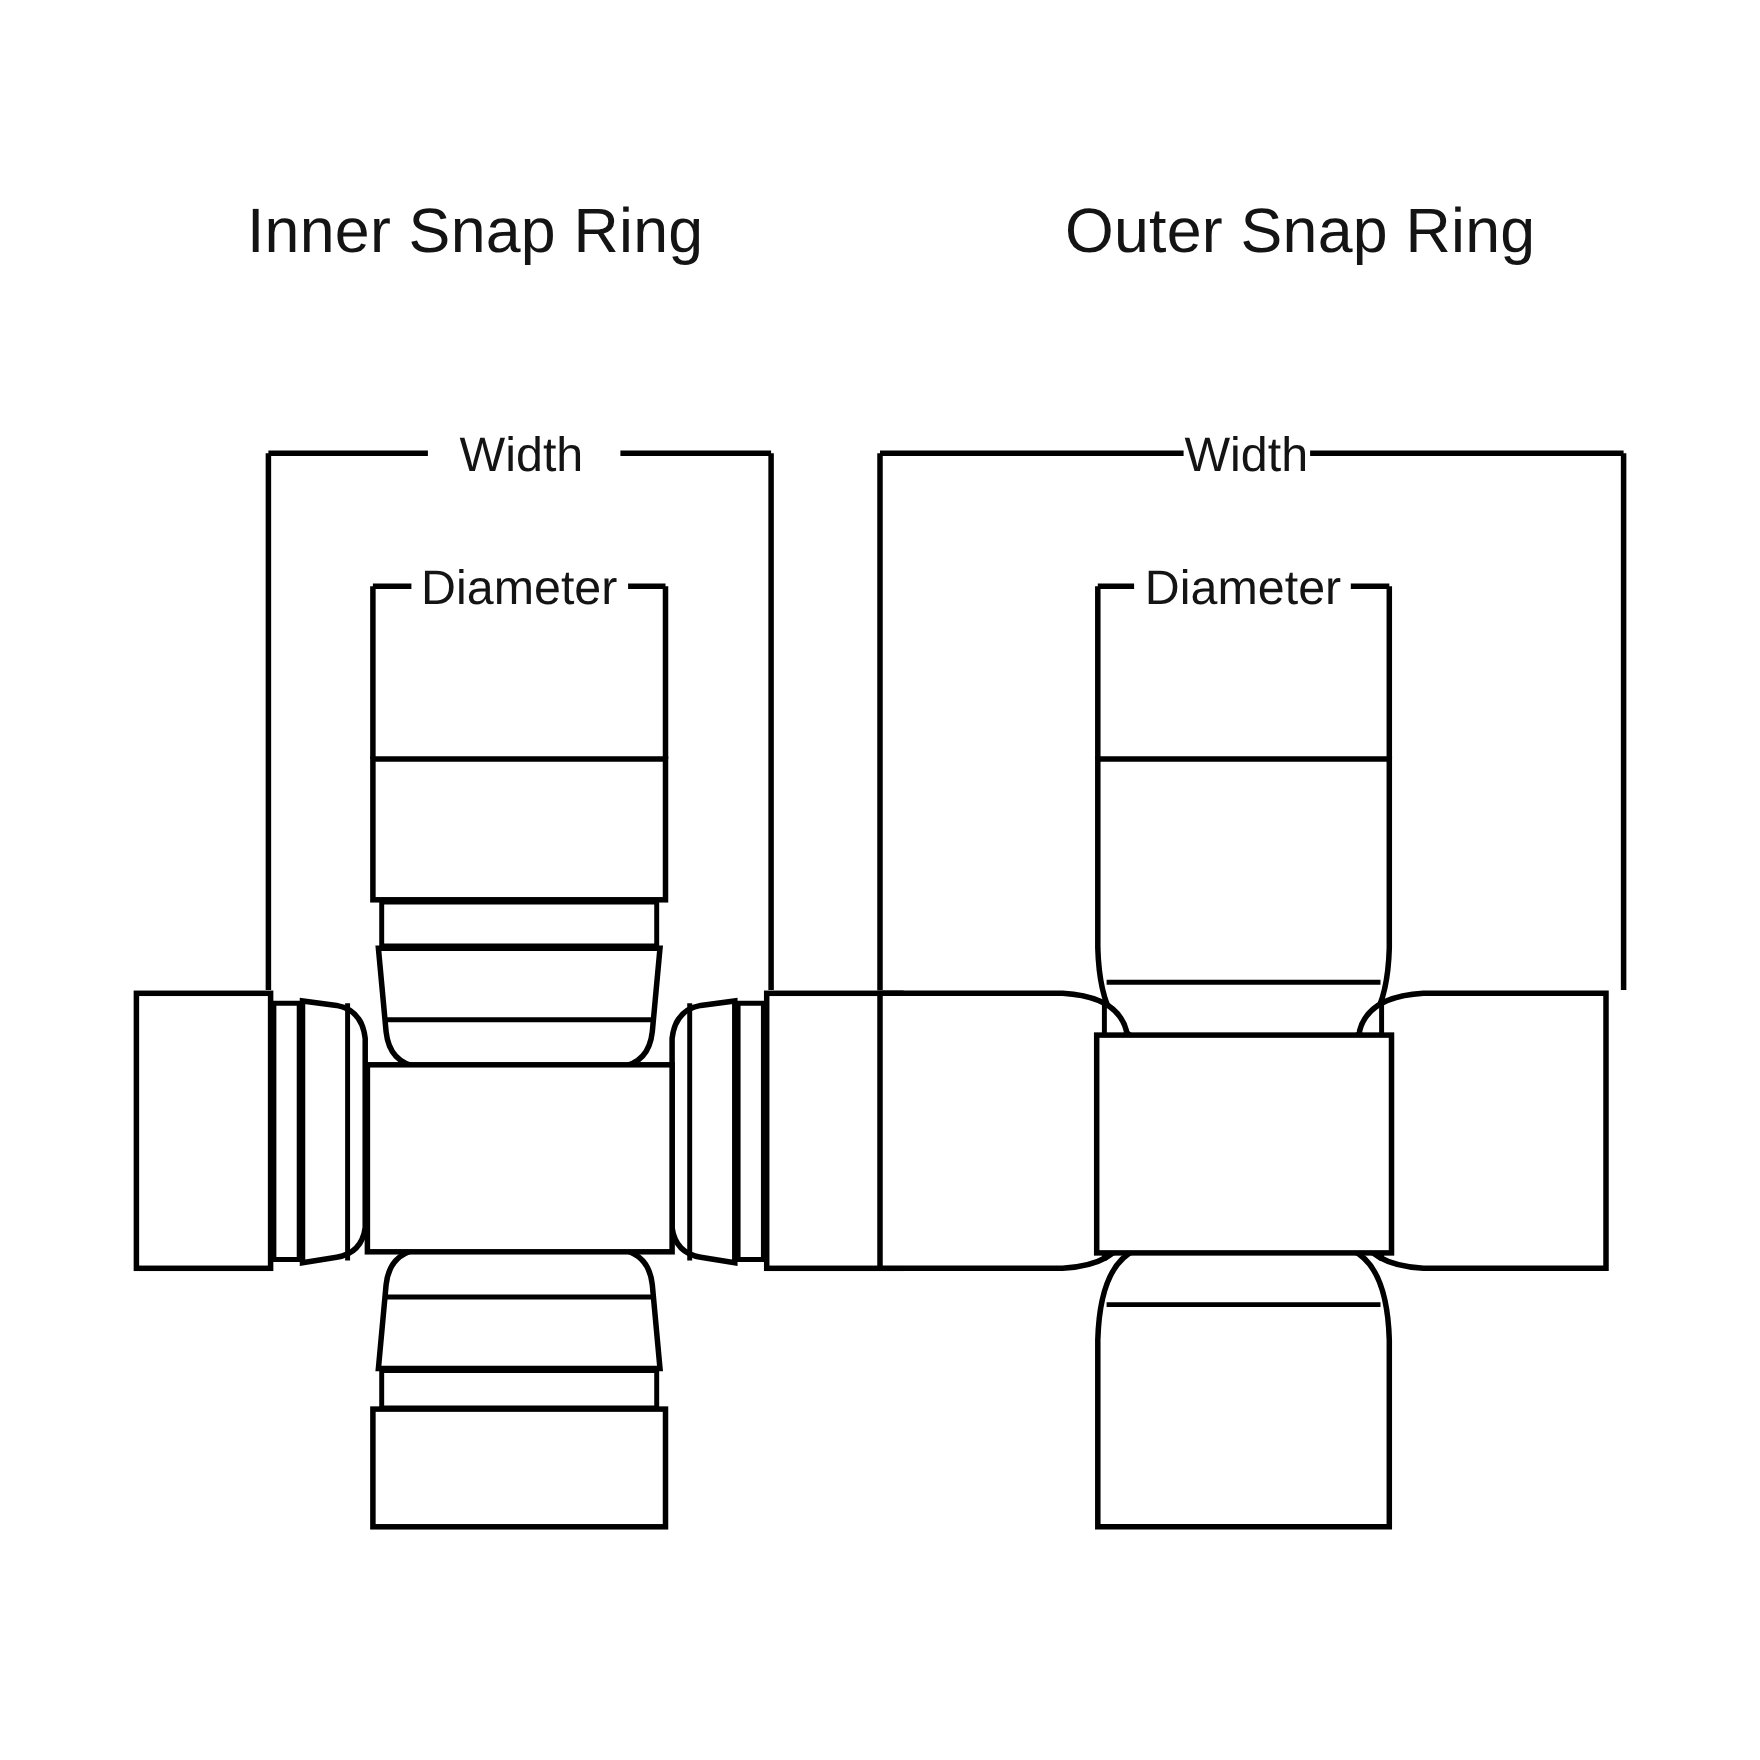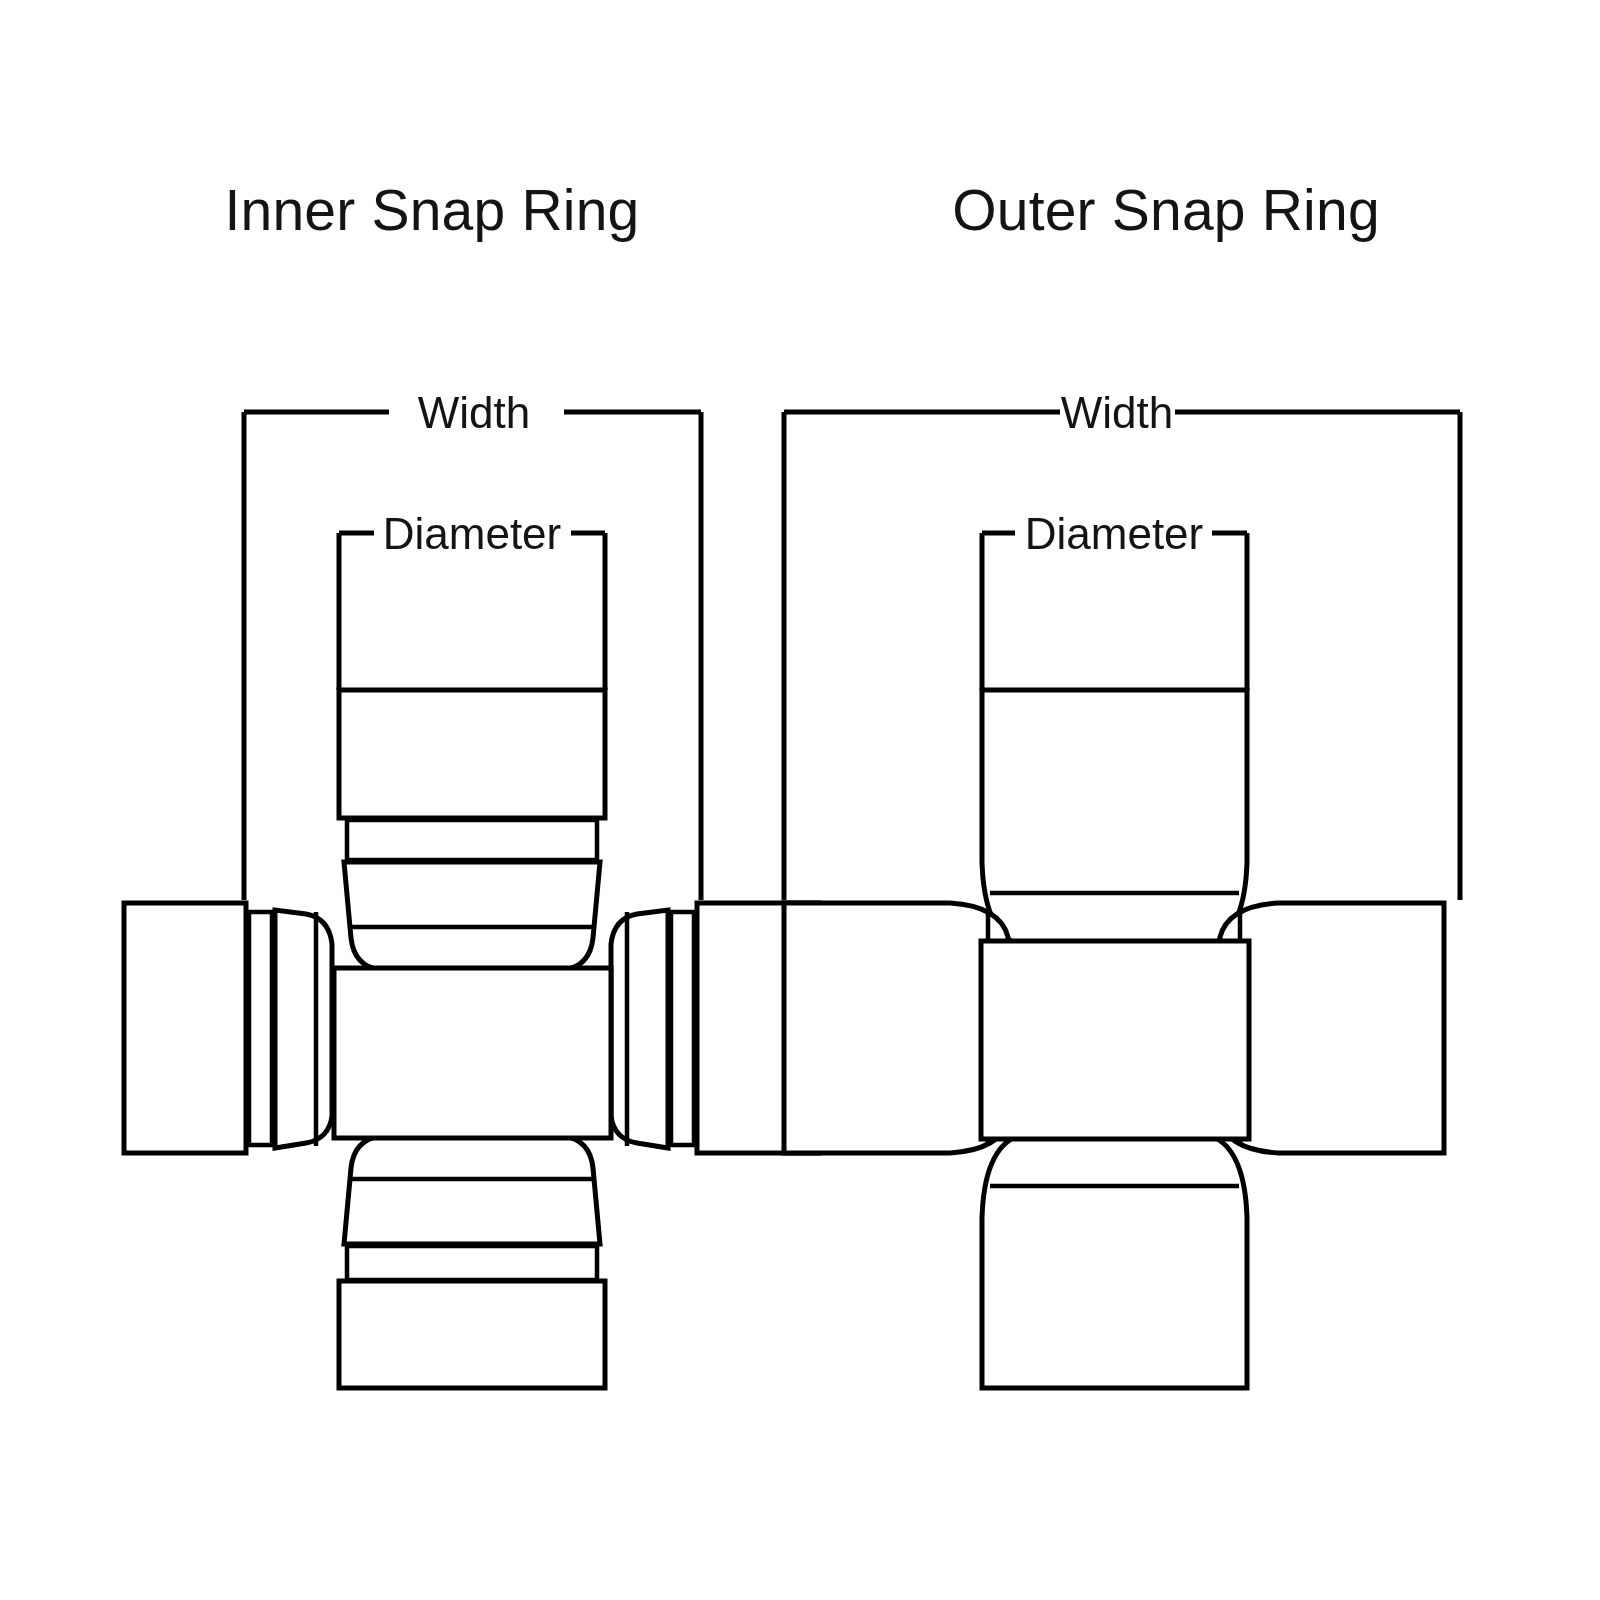--- a/index.html
+++ b/index.html
@@ -19,21 +19,21 @@
     width: 1600px;
     height: 1600px;
     background: #ffffff;
   }
   .panel {
     position: absolute;
     top: 0;
     height: 1600px;
   }
   #panel-inner { left: 12px;   width: 800px; margin-left: 32px; }
-  #panel-outer { left: 760px; width: 800px; }
+  #panel-outer { left: 776px; width: 800px; }
 
   .panel-title {
     position: absolute;
     top: 182px;
     width: 100%;
     text-align: center;
     font-size: 57px;
     font-weight: 400;
     letter-spacing: 0.2px;
     line-height: 1.0;

